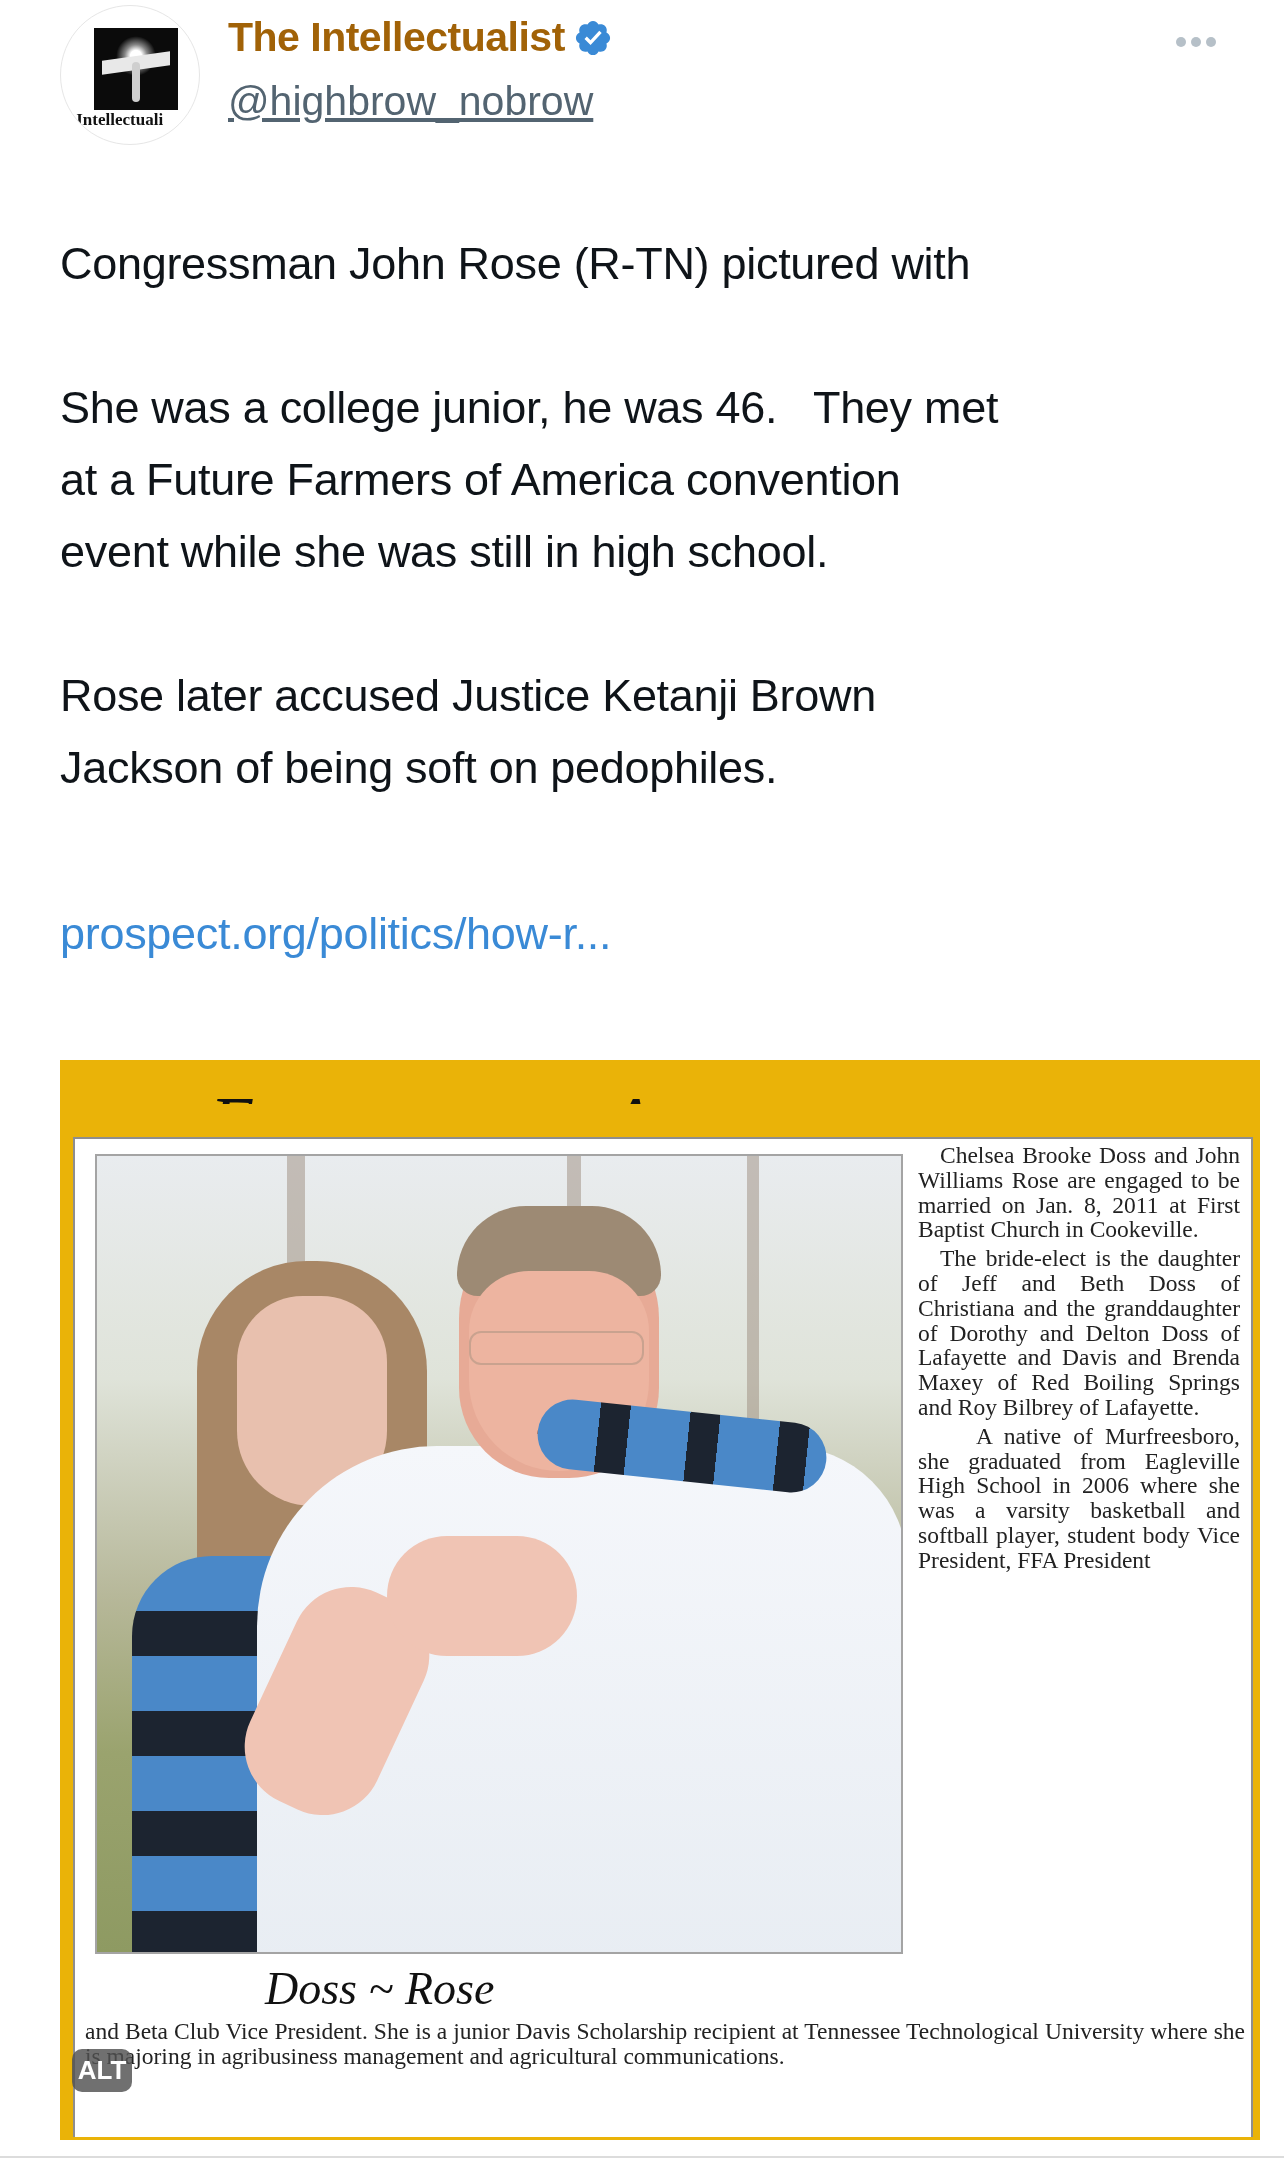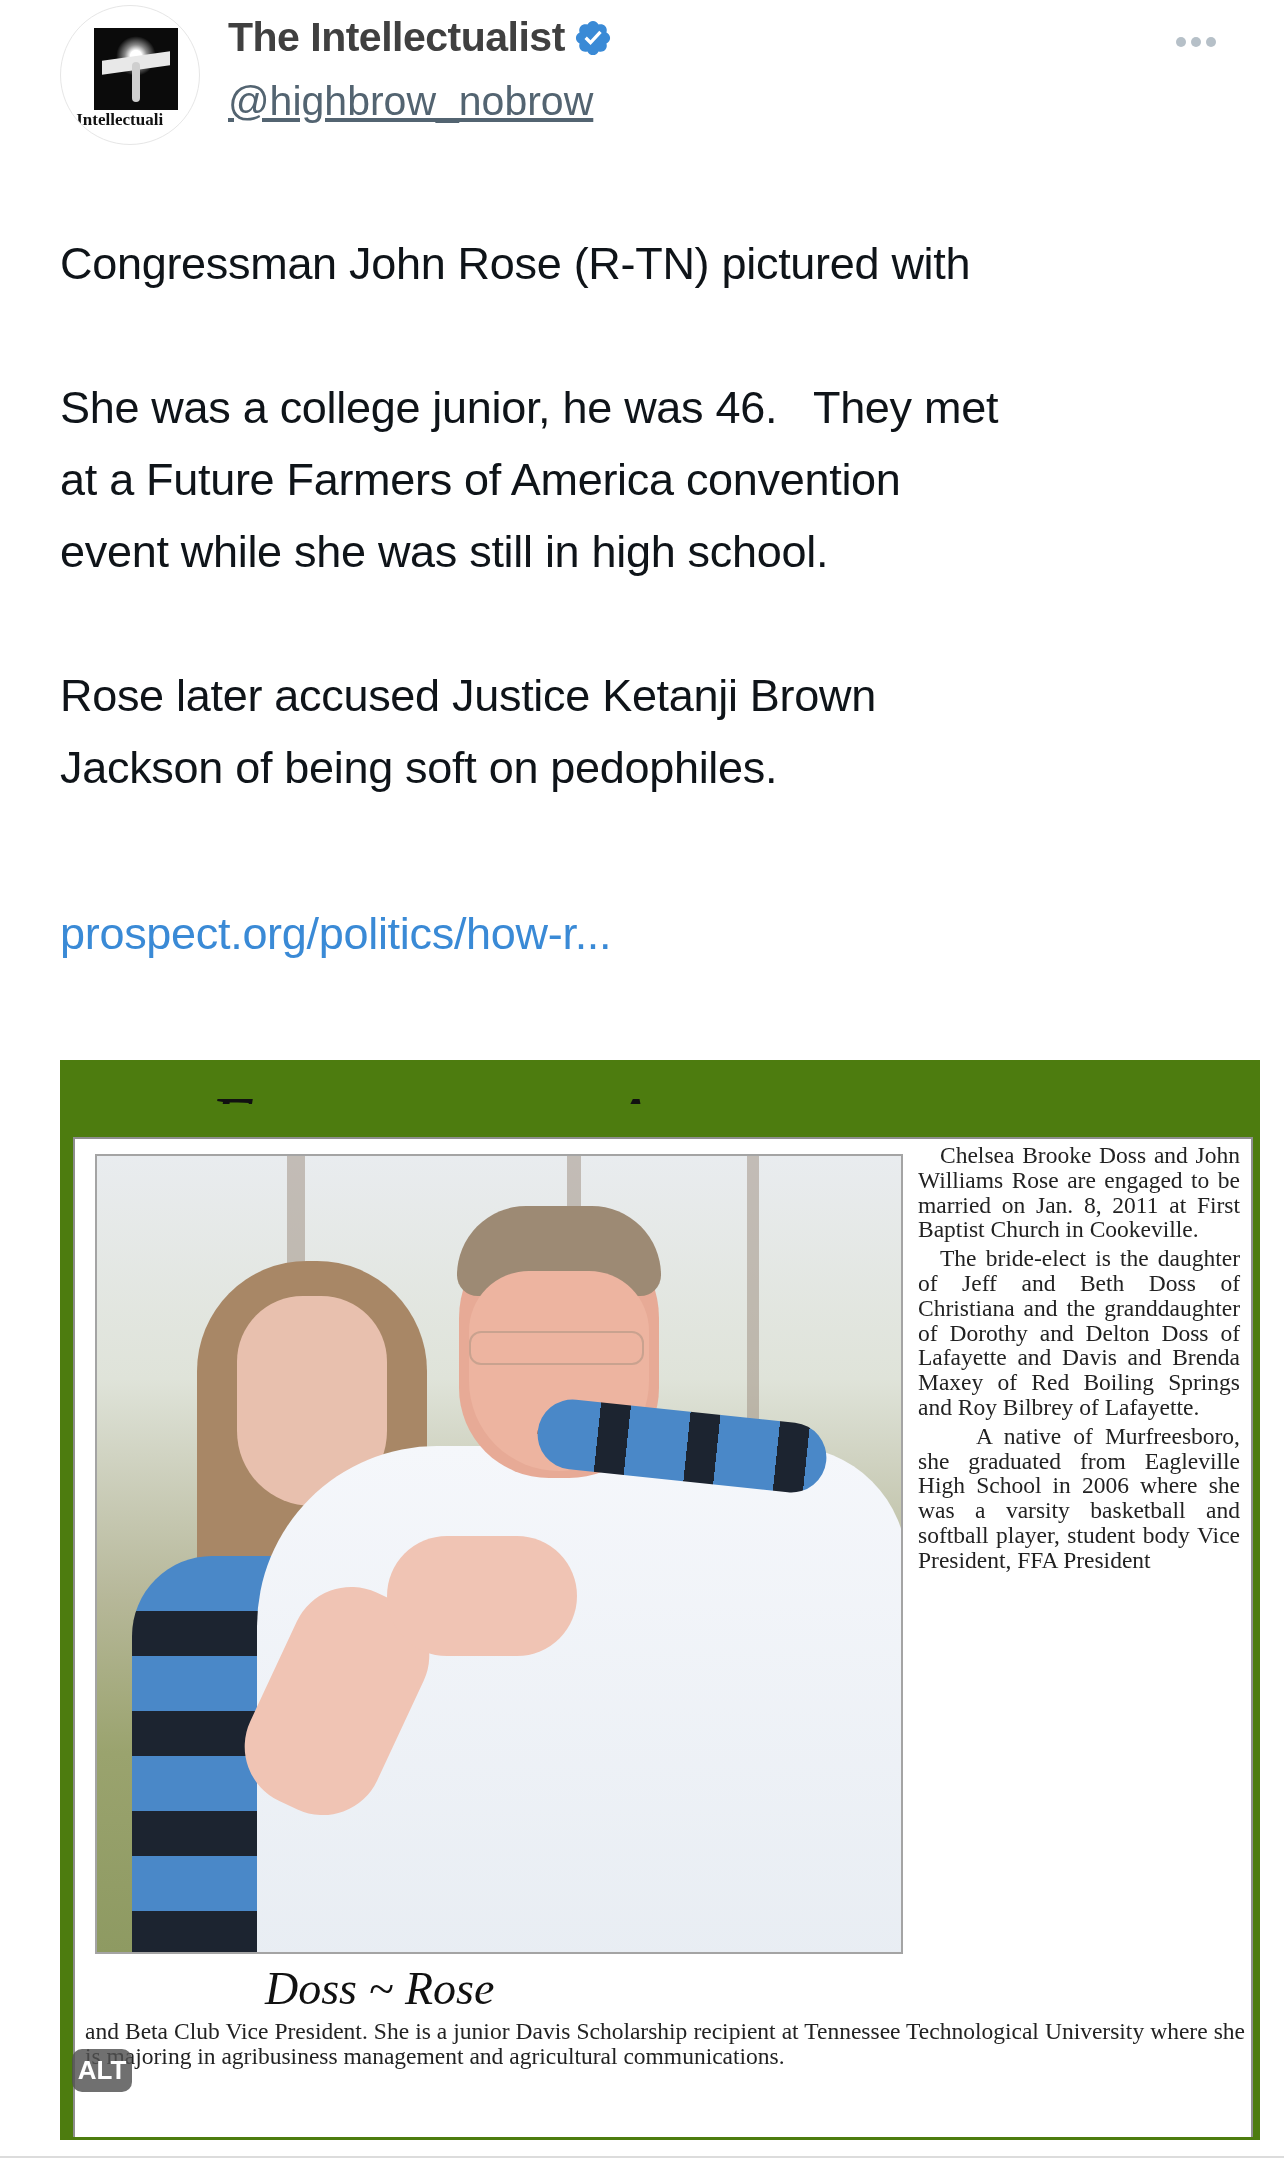--- a/index.html
+++ b/index.html
@@ -22,32 +22,32 @@
     position: absolute; left: 8px; top: 28px; width: 68px; height: 14px; background: #e8e8e8; transform: skewY(-8deg);
   }
   .avatar-figure {
     position: absolute; left: 38px; top: 34px; width: 8px; height: 40px; background: #cfcfcf; border-radius: 4px;
   }
   .avatar-text {
     position: absolute; left: -6px; top: 104px; width: 160px; font-family: "Liberation Serif", serif;
     font-size: 17px; font-weight: bold; color: #111; white-space: nowrap;
   }
   .name-row { position: absolute; left: 228px; top: 14px; display: flex; align-items: center; }
-  .display-name { font-size: 41px; font-weight: bold; color: #404040; letter-spacing: -0.5px; }
+  .display-name { font-size: 41px; font-weight: bold; color: #a16207; letter-spacing: -0.5px; }
   .verified { margin-left: 8px; width: 40px; height: 40px; }
   .handle { position: absolute; left: 228px; top: 78px; font-size: 41px; color: #536471; text-decoration: underline; }
   .more { position: absolute; left: 1176px; top: 37px; display: flex; gap: 5px; cursor: pointer; }
   .more span { width: 10px; height: 10px; border-radius: 50%; background: #b6c0c8; display: block; }
 
   .tweet-text { position: absolute; left: 60px; top: 228px; width: 1180px; font-size: 45px; line-height: 72px; color: #0f1419; letter-spacing: -0.3px; }
   .tweet-text p { margin: 0; }
   .para-gap { height: 72px; }
   .tweet-link { position: absolute; left: 60px; top: 908px; font-size: 45px; color: #3a8ad6; text-decoration: none; letter-spacing: -0.3px; }
 
-  .media { position: absolute; left: 60px; top: 1060px; width: 1200px; height: 1080px; overflow: hidden; background: #4d7c0f; }
+  .media { position: absolute; left: 60px; top: 1060px; width: 1200px; height: 1080px; overflow: hidden; background: #eab308; }
   .ann-heading {
     position: absolute; left: 150px; top: 28px; font-family: "Liberation Serif", serif; font-style: italic;
     font-size: 72px; color: #111; line-height: 72px; white-space: nowrap; letter-spacing: 2px;
     transform: scaleY(1.1);
   }
   .ann-heading-clip { position: absolute; left: 0; top: 0; width: 1200px; height: 44px; overflow: hidden; }
   .frame { position: absolute; left: 13px; top: 77px; width: 1180px; height: 1000px; border: 2px solid #8e8e8e; border-bottom: none; background: #fff; }
   .photo { position: absolute; left: 20px; top: 15px; width: 808px; height: 800px; border: 2px solid #a4a4a4; overflow: hidden;
     background: linear-gradient(180deg, #e9ecef 0%, #dfe3d9 28%, #b7b89a 55%, #9aa36e 75%, #8e9a62 100%); }
   .bg-tree { position: absolute; background: #9b8c7d; opacity: 0.5; }

